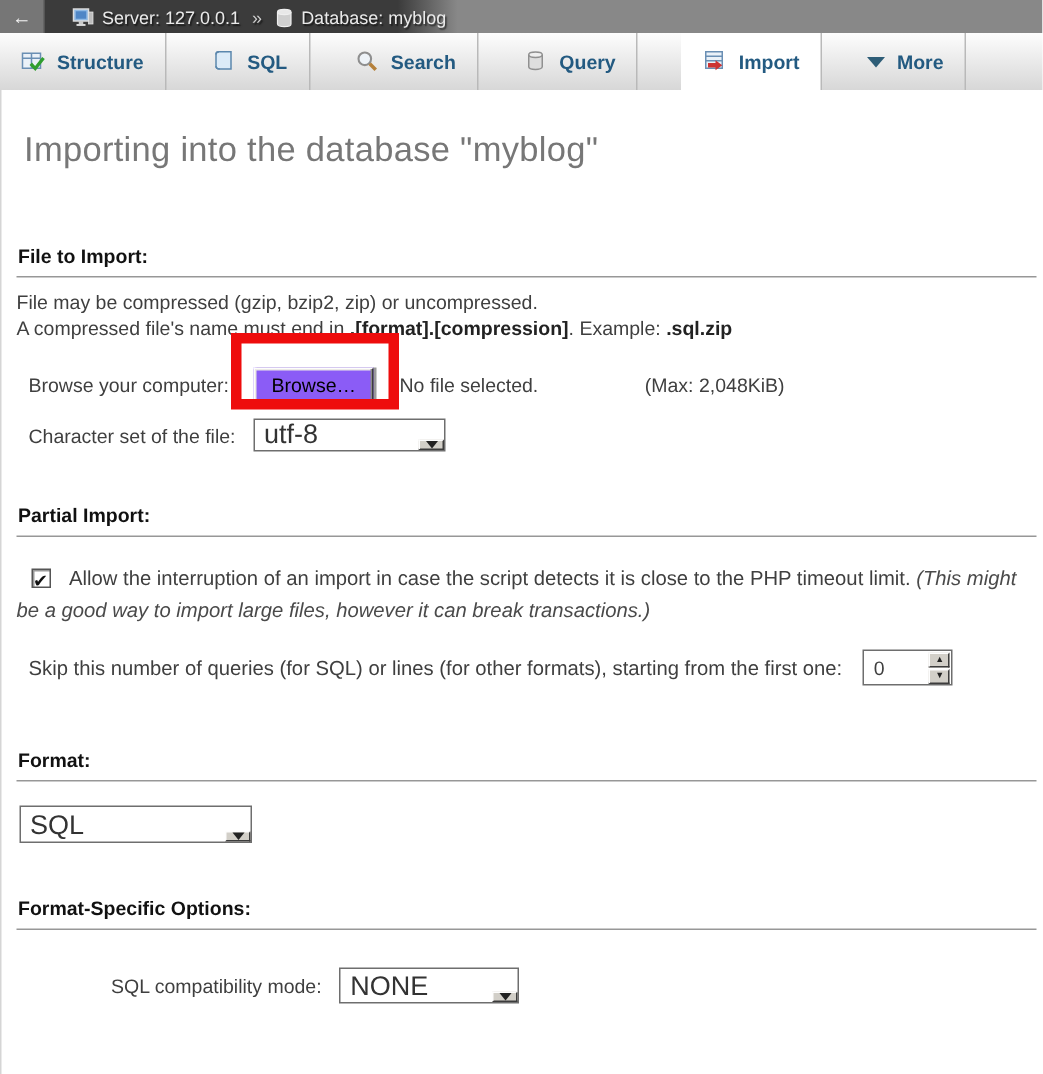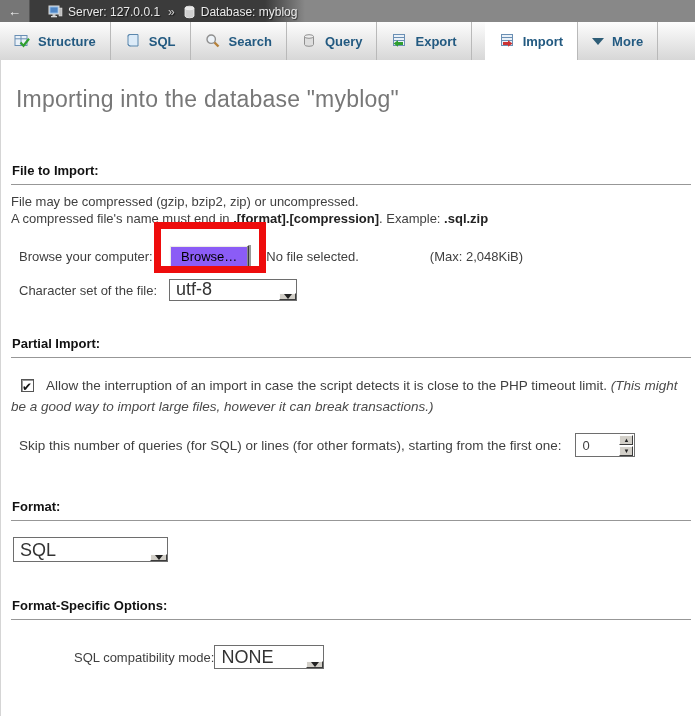--- a/index.html
+++ b/index.html
@@ -19,20 +19,21 @@
   }
   .crumb { display:flex; align-items:flex-end; gap:5px; margin-left:18px; white-space:nowrap; }
   .crumb .sep { margin:0 3px; color:#cfcfcf; }
   .crumb a { color:#eaeaea; text-decoration:none; }
   .crumb svg { display:block; }
 
   
   .tabbar {
     height:38px; width:100%; display:flex; align-items:stretch;
     background:linear-gradient(#fdfdfd, #d7d7d7);
+    gap:16px;
   }
   .tab {
     display:flex; align-items:center; gap:8px; padding:0 14px;
     border-right:1px solid #b9b9b9; cursor:pointer;
     color:#235a81; font-size:13px; font-weight:bold;
     background:linear-gradient(#fdfdfd, #d7d7d7);
   }
   .tab.active { background:#fff;margin-left:13px; }
   .tab svg { display:block; }
   .tabfill { flex:1; background:linear-gradient(#fdfdfd, #d7d7d7); }
@@ -76,21 +77,21 @@
   .xpselect .val { padding:3px 6px 0 6px; overflow:hidden; white-space:nowrap; }
   .xpselect .drop {
     width:17px; margin-left:auto; background:#d2cfc8;
     border-top:1px solid #fdfdfd; border-left:1px solid #fdfdfd;
     border-right:1px solid #3c3c3c; border-bottom:1px solid #3c3c3c;
     display:flex; align-items:center; justify-content:center;
   }
   .xpselect .drop::after { content:""; width:0; height:0; border-left:4px solid transparent; border-right:4px solid transparent; border-top:5px solid #222; }
   .sel-charset { width:128px; }
   .sel-format  { width:155px; height:25px; }
-  .sel-compat  { width:110px; height:24px; }
+  .sel-compat  { width:120px; height:24px; }
 
   
   .cb {
     display:inline-block; width:13px; height:13px; background:#fff;
     border:1px solid #555; box-shadow:inset 1px 1px 0 #9a9a9a;
     position:relative; flex:0 0 13px; cursor:pointer;
   }
   .cb.checked::after {
     content:"\2714"; position:absolute; left:0px; top:-3px; font-size:12px; color:#111;
   }
@@ -107,21 +108,21 @@
   .numspin .btns { width:16px; display:flex; flex-direction:column; padding:1px; gap:1px; }
   .numspin .sbtn {
     flex:1; background:#d2cfc8; font-size:6px; line-height:8px; text-align:center; color:#222;
     border-top:1px solid #fdfdfd; border-left:1px solid #fdfdfd;
     border-right:1px solid #3c3c3c; border-bottom:1px solid #3c3c3c; cursor:pointer;
   }
 
   .fmtselwrap { margin-top:16px; padding-left:2px; }
 
   .compatrow { margin-top:25px; padding-left:63px; }
-  .compatrow .lbl { color:#3f3f3f; }
+  .compatrow .lbl { margin-right:12px; color:#3f3f3f; }
   .autoincrow { margin-top:13px; padding-left:63px; align-items:flex-start; }
   .autoincrow .cb { margin-right:10px; margin-top:1px; }
   .mono { font-family:"DejaVu Sans Mono", monospace; font-size:11.5px; }
 
   
   .highlight-box {
     position:absolute; left:154px; top:222px; width:112px; height:51px;
     border:7px solid #ee0c0c; z-index:50; pointer-events:none;
   }
 </style>
@@ -185,31 +186,20 @@
     <span>Search</span>
   </div>
   <div class="tab">
     <span>
       <svg width="16" height="16" viewBox="0 0 16 16">
         <path d="M3.5 3.5 v8 a4.5 1.8 0 0 0 9 0 v-8" fill="#dedede" stroke="#909090"></path>
         <ellipse cx="8" cy="3.5" rx="4.5" ry="1.8" fill="#efefef" stroke="#909090"></ellipse>
       </svg>
     </span>
     <span>Query</span>
-  </div>
-  <div class="tab">
-    <span>
-      <svg width="16" height="16" viewBox="0 0 16 16">
-        <rect x="2.5" y="1.5" width="11" height="11" fill="#eaf1f8" stroke="#6a8fb4"></rect>
-        <line x1="2.5" y1="4.5" x2="13.5" y2="4.5" stroke="#6a8fb4"></line>
-        <line x1="2.5" y1="7.5" x2="13.5" y2="7.5" stroke="#6a8fb4"></line>
-        <path d="M12 11.5 h-5 v-1.8 l-4.5 3.3 4.5 3.3 v-1.8 h5 z" fill="#2f9e2f" transform="translate(0,-2.5)"></path>
-      </svg>
-    </span>
-    <span>Export</span>
   </div>
   <div class="tab active">
     <span>
       <svg width="16" height="16" viewBox="0 0 16 16">
         <rect x="2.5" y="1.5" width="11" height="11" fill="#eaf1f8" stroke="#6a8fb4"></rect>
         <line x1="2.5" y1="4.5" x2="13.5" y2="4.5" stroke="#6a8fb4"></line>
         <line x1="2.5" y1="7.5" x2="13.5" y2="7.5" stroke="#6a8fb4"></line>
         <path d="M4 11.5 h5 v-1.8 l4.5 3.3 -4.5 3.3 v-1.8 h-5 z" fill="#cc3333" transform="translate(0,-2.5)"></path>
       </svg>
     </span>

